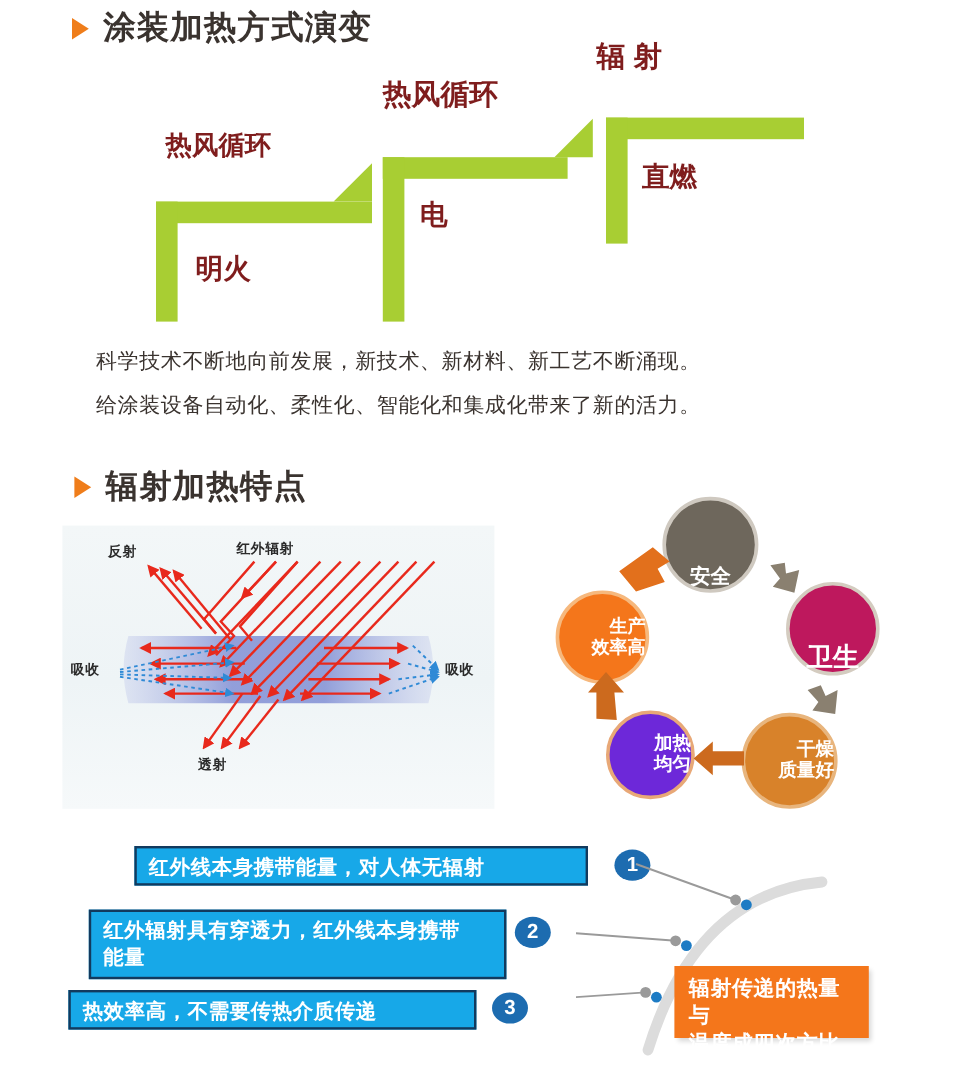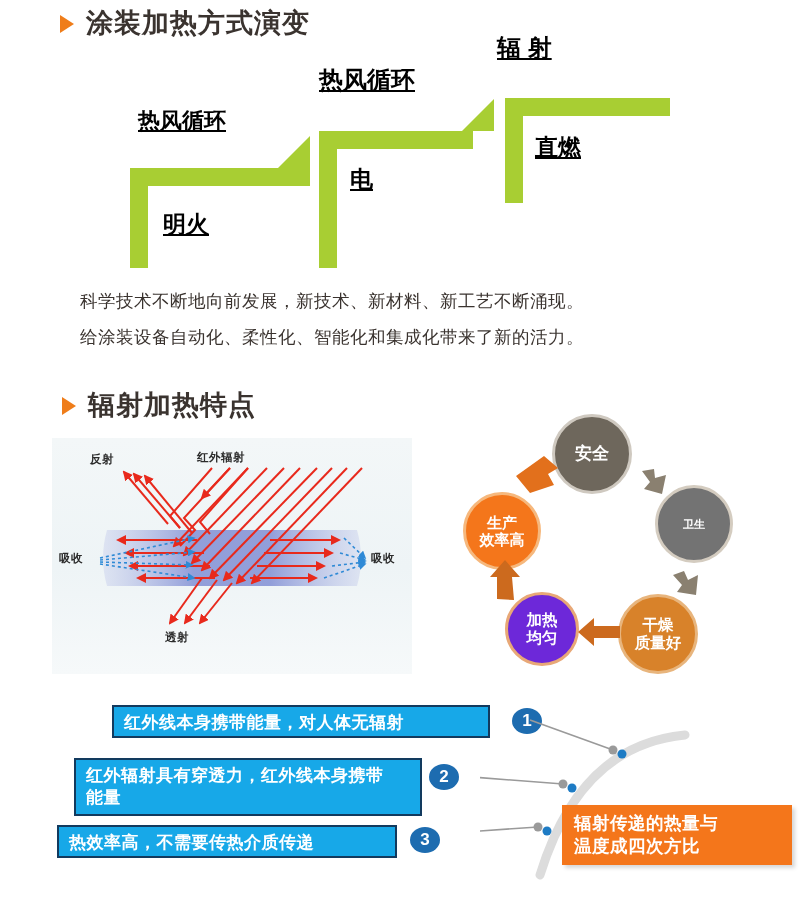--- a/index.html
+++ b/index.html
@@ -26,23 +26,22 @@
   #stair{position:absolute;left:0;top:38px;width:807px;height:230px;}
   .bracket{position:absolute;}
   .bracket .vbar{position:absolute;left:0;top:0;width:18px;}
   .bracket .hbar{position:absolute;left:0;top:0;height:18px;}
   .tri-up{
     position:absolute;width:0;height:0;
     border-bottom:32px solid #a8ce33;
     border-left:32px solid transparent;
   }
   .stair-label{
-    position:absolute;color:#000000;font-weight:bold;white-space:nowrap;
+    position:absolute;color:#7f1d1d;font-weight:bold;white-space:nowrap;
     line-height:1;
-    text-decoration:underline;
   }
 
   
   #para{position:absolute;left:80px;top:288px;width:680px;}
   #para p{
     margin:0 0 10px 0;font-size:17.5px;color:#3a332f;letter-spacing:.5px;
     line-height:1.5;font-weight:500;
   }
 
   
@@ -53,21 +52,21 @@
   }
   #ir-fig svg{display:block;}
   .ir-label{
     position:absolute;font-size:11.5px;font-weight:bold;color:#2b2b2b;
     white-space:nowrap;letter-spacing:.5px;
   }
 
   
   #cycle{position:absolute;left:452px;top:412px;width:300px;height:280px;}
   .node{
-    position:absolute;border-radius:50%;display:flex;align-items:center;
+    position:absolute;border-radius:50%;display:flex;align-items:flex-end;
     justify-content:center;text-align:center;color:#fff;font-weight:bold;
     line-height:1.15;box-sizing:border-box;
   }
   .node span{display:block;}
   .cyc-arrow{position:absolute;}
 
   
   .cbox{
     position:absolute;background:#17a8e8;border:2.5px solid #123a5e;
     color:#ffffff;font-weight:bold;font-size:17px;letter-spacing:.5px;
@@ -213,21 +212,21 @@
   <div class="ir-label" style="left:319px;top:113px;">吸收</div>
   <div class="ir-label" style="left:113px;top:192px;">透射</div>
 </div>
 
 <div id="cycle">
 
   <div class="node" style="left:100px;top:2px;width:80px;height:80px;background:#6e675c;border:3px solid #cfc9c0;font-size:17px;">
     <span>安全</span>
   </div>
 
-  <div class="node" style="left:203px;top:73px;width:78px;height:78px;background:#737373;border:3px solid #d4ccc0;font-size:11px;">
+  <div class="node" style="left:203px;top:73px;width:78px;height:78px;background:#be185d;border:3px solid #d4ccc0;font-size:22px;">
     <span>卫生</span>
   </div>
 
   <div class="node" style="left:166px;top:182px;width:80px;height:80px;background:#d8822a;border:3px solid #e8b57d;font-size:15.5px;flex-direction:column;">
     <span>干燥</span>
     <span>质量好</span>
   </div>
 
   <div class="node" style="left:53px;top:180px;width:74px;height:74px;background:#6d28d9;border:3px solid #e8a877;font-size:15.5px;flex-direction:column;">
     <span>加热</span>
@@ -276,16 +275,16 @@
 
     <circle cx="133" cy="50" r="4.5" fill="#9a9a9a"></circle>
     <circle cx="142" cy="54" r="4.5" fill="#1d7bc4"></circle>
     <circle cx="83" cy="84" r="4.5" fill="#9a9a9a"></circle>
     <circle cx="92" cy="88" r="4.5" fill="#1d7bc4"></circle>
     <circle cx="58" cy="127" r="4.5" fill="#9a9a9a"></circle>
     <circle cx="67" cy="131" r="4.5" fill="#1d7bc4"></circle>
   </svg>
 </div>
 
-<div id="orangebox" style="left:562px;top:805px;width:230px;height:60px;">
+<div id="orangebox" style="left:562px;top:805px;width:162px;height:60px;">
   <div>辐射传递的热量与</div>
   <div>温度成四次方比</div>
 </div>
 
 </body></html>

